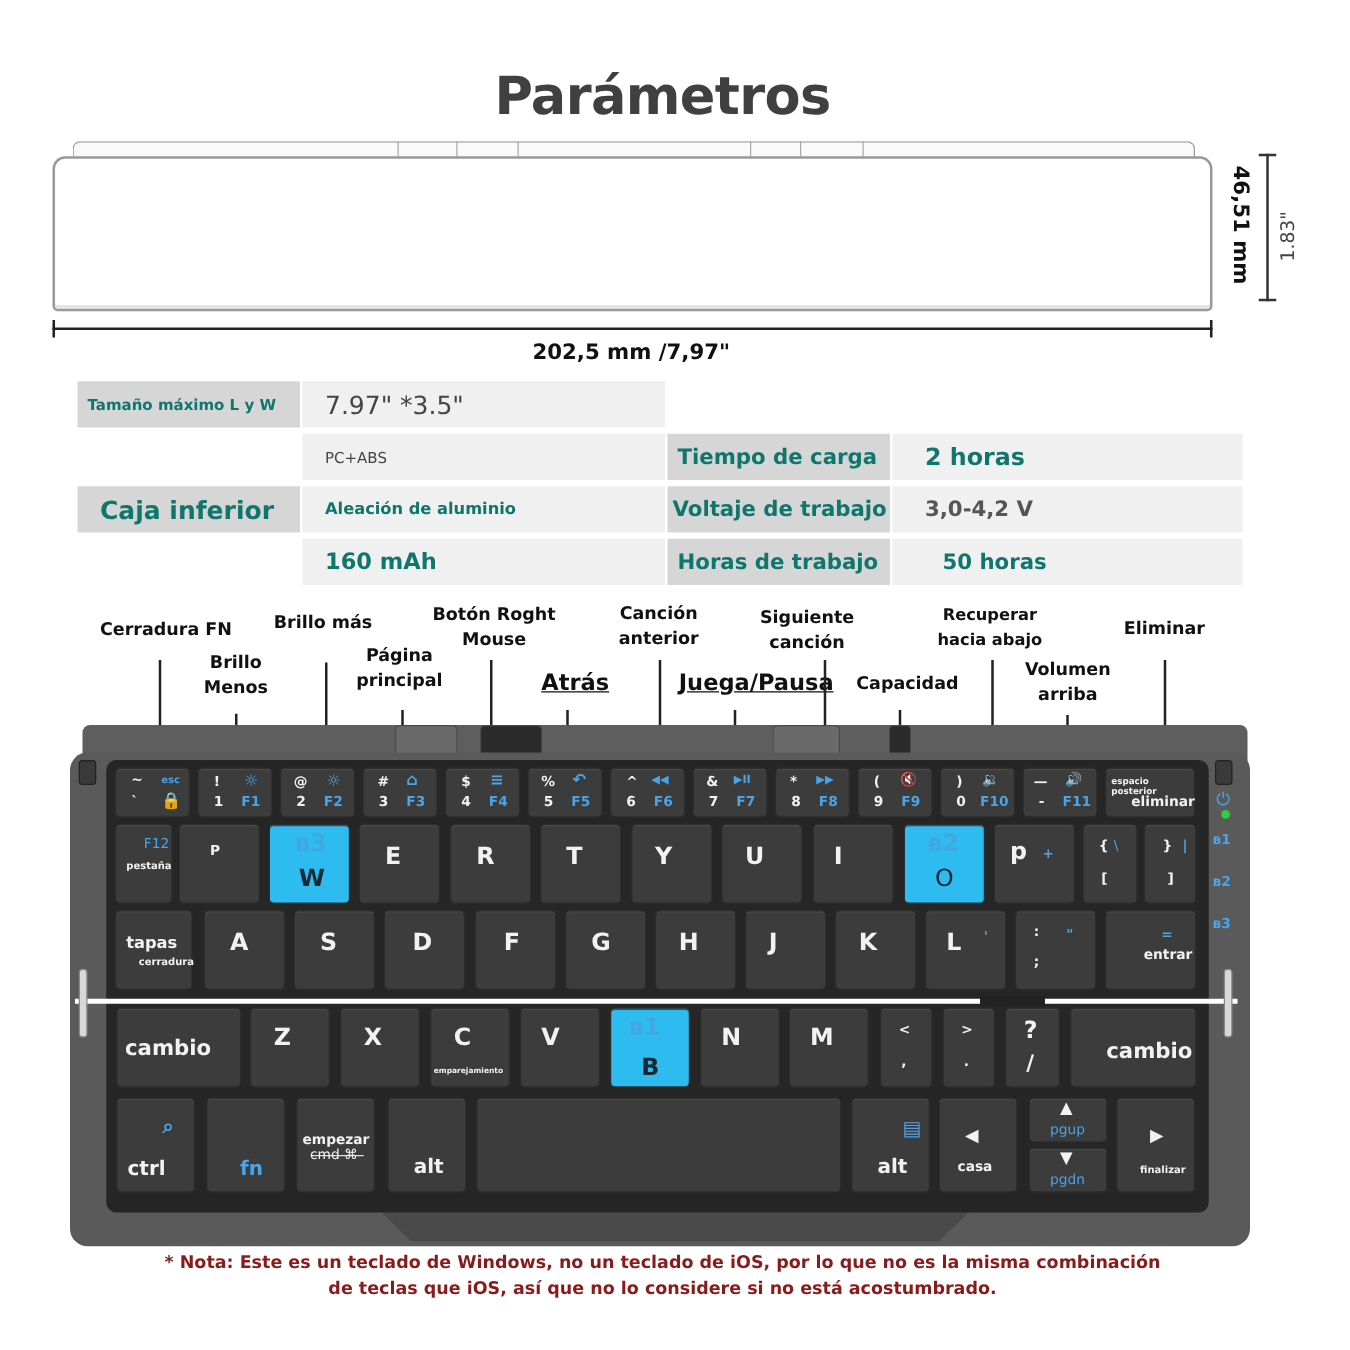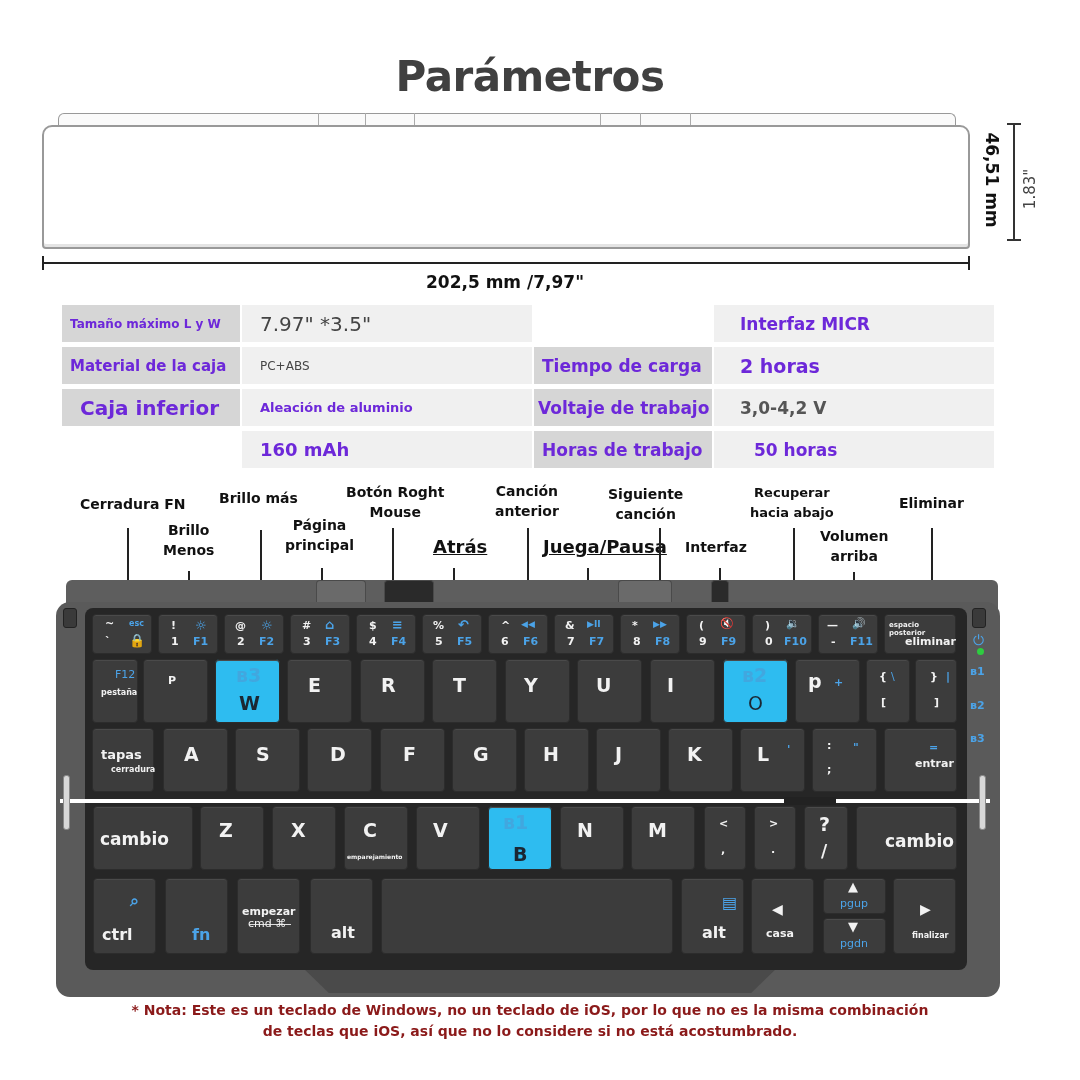--- a/index.html
+++ b/index.html
@@ -18,21 +18,21 @@
   .dim-h-label { position: absolute; left: 0; top: 272px; width: 1010px; text-align: center; font-size: 17px; font-weight: bold; color: #111; }
   .dim-v { position: absolute; left: 1013px; top: 123px; width: 2px; height: 118px; background: #333; }
   .dim-v::before, .dim-v::after { content: ""; position: absolute; left: -6px; width: 14px; height: 2px; background: #333; }
   .dim-v::before { top: 0; } .dim-v::after { bottom: 0; }
   .dim-v-mm { position: absolute; left: 942px; top: 170px; width: 100px; text-align: center; transform: rotate(90deg); font-size: 17px; font-weight: bold; color: #111; }
   .dim-v-in { position: absolute; left: 990px; top: 180px; width: 80px; text-align: center; transform: rotate(-90deg); font-size: 15px; color: #444; }
 
   
   .spec-table { position: absolute; left: 60px; top: 305px; width: 935px; }
   .spec-row { position: absolute; left: 0; width: 935px; height: 37px; }
-  .cell { position: absolute; top: 0; height: 37px; display: flex; align-items: center; font-weight: bold; color: #6d28d9; }
+  .cell { position: absolute; top: 0; height: 37px; display: flex; align-items: center; font-weight: bold; color: #0f766e; }
   .c-lab1 { left: 2px; width: 178px; background: #d6d6d6; justify-content: flex-start; padding-left: 8px; }
   .c-val1 { left: 182px; width: 290px; background: #f0f0f0; padding-left: 18px; }
   .c-lab2 { left: 474px; width: 178px; background: #d6d6d6; padding-left: 8px; }
   .c-val2 { left: 654px; width: 280px; background: #f0f0f0; padding-left: 26px; }
 
   
   .callout { position: absolute; text-align: center; font-size: 14px; font-weight: bold; color: #111; line-height: 20px; white-space: nowrap; }
   .callout.big { font-size: 18px; text-decoration: underline; }
   .leader { position: absolute; width: 1.5px; background: #222; }
 
@@ -79,24 +79,22 @@
 <div class="dim-h"></div>
 <div class="dim-h-label">202,5 mm /7,97"</div>
 <div class="dim-v"></div>
 <div class="dim-v-mm">46,51 mm</div>
 <div class="dim-v-in">1.83"</div>
 
 <div class="spec-table">
   <div class="spec-row" style="top:0">
     <div class="cell c-lab1" style="font-size:12px">Tamaño máximo L y W</div>
     <div class="cell c-val1" style="font-size:20px;font-weight:normal;color:#444">7.97"  *3.5"</div>
-    <div class="cell c-val2" style="font-size:17px">Interfaz MICR</div>
   </div>
   <div class="spec-row" style="top:42px">
-    <div class="cell c-lab1" style="font-size:15px">Material de la caja</div>
     <div class="cell c-val1" style="font-size:12px;font-weight:normal;color:#444">PC+ABS</div>
     <div class="cell c-lab2" style="font-size:17px">Tiempo de carga</div>
     <div class="cell c-val2" style="font-size:19px">2 horas</div>
   </div>
   <div class="spec-row" style="top:84px">
     <div class="cell c-lab1" style="font-size:20px;padding-left:18px">Caja inferior</div>
     <div class="cell c-val1" style="font-size:13px">Aleación de aluminio</div>
     <div class="cell c-lab2" style="font-size:17px;padding-left:4px">Voltaje de trabajo</div>
     <div class="cell c-val2" style="font-size:17px;color:#555">3,0-4,2 V</div>
   </div>
@@ -142,21 +140,21 @@
 
 <div class="callout big" style="left:543px;top:537px"><span>Juega/Pausa</span></div>
 <div class="leader" style="left:587px;top:568px;height:52px"></div>
 
 <div class="callout" style="left:608px;top:484px">
     <div>Siguiente</div>
     <div>canción</div>
   </div>
 <div class="leader" style="left:659px;top:528px;height:92px"></div>
 
-<div class="callout" style="left:685px;top:537px"><span>Interfaz</span></div>
+<div class="callout" style="left:685px;top:537px"><span>Capacidad</span></div>
 <div class="leader" style="left:719px;top:568px;height:52px"></div>
 
 <div class="callout" style="left:750px;top:483px;font-size:13px">
     <div>Recuperar</div>
     <div>hacia abajo</div>
   </div>
 <div class="leader" style="left:793px;top:528px;height:92px"></div>
 
 <div class="callout" style="left:820px;top:526px">
     <div>Volumen</div>

